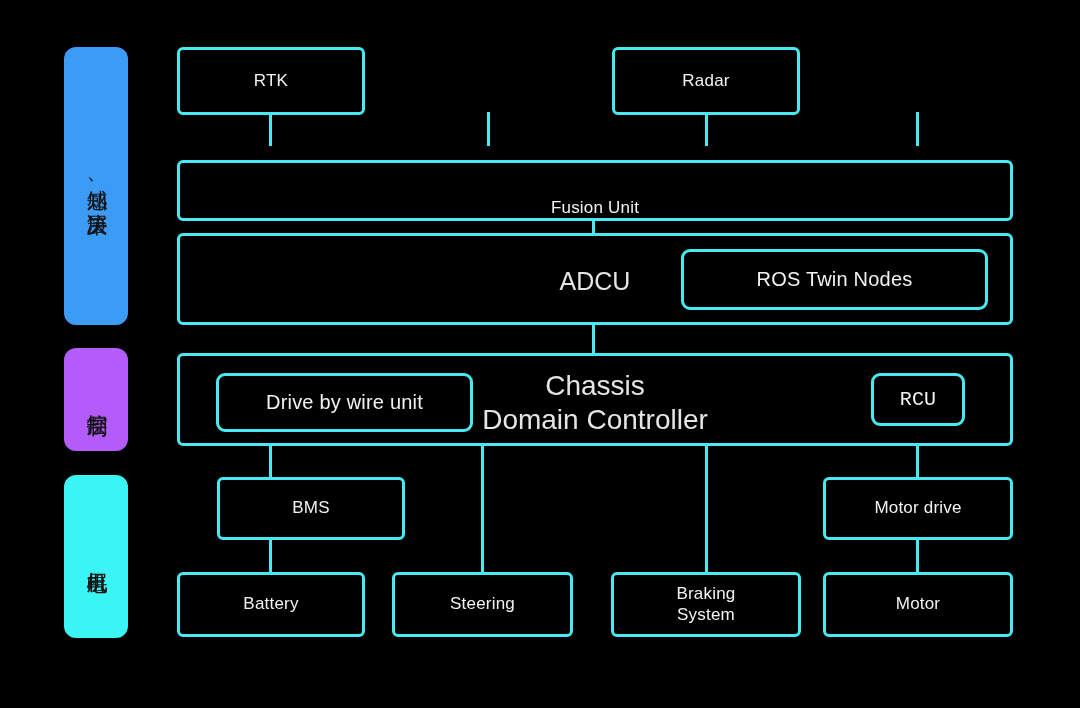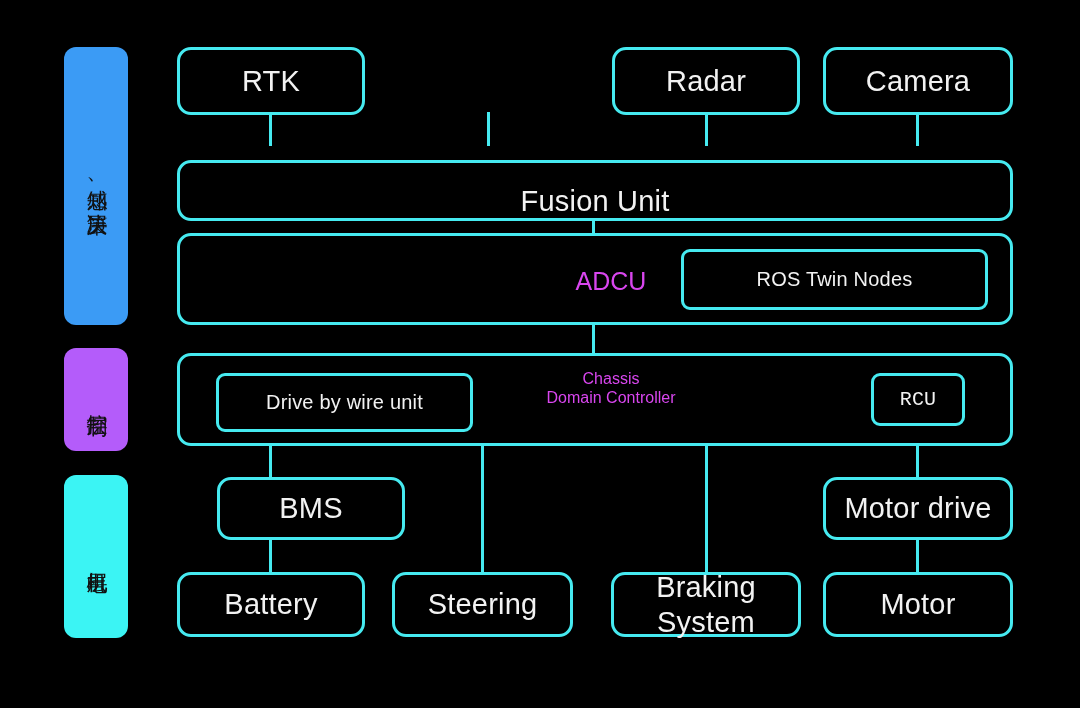--- a/index.html
+++ b/index.html
@@ -32,51 +32,50 @@
     text-orientation: upright;
     font-family: "DejaVu Sans", "Liberation Sans", sans-serif;
   }
 
   
   .node {
     position: absolute;
     box-sizing: border-box;
     background: #000000;
     border: 3px solid #46eaf0;
-    border-radius: 14px;
+    border-radius: 6px;
     display: flex;
     align-items: center;
     justify-content: center;
     text-align: center;
     color: #f2f2f2;
-    font-size: 29px;
+    font-size: 17px;
     line-height: 1.18;
     letter-spacing: 0.2px;
     white-space: pre-line;
     z-index: 3;
   }
   .node.sub {
     border-width: 3px;
     border-radius: 9px;
     font-size: 20px;
     z-index: 4;
   }
   .node.wide-label {
     display: block;
     padding: 0;
   }
   .inner-label {
     position: absolute;
-    color: #d946ef;
+    color: #e5e5e5;
     text-align: center;
     white-space: pre-line;
     line-height: 1.2;
     font-size: 25px;
     z-index: 4;
-    padding-left: 16px;
   }
 
   
   .conn {
     position: absolute;
     background: #46eaf0;
     z-index: 1;
   }
 </style>
 </head>
@@ -114,38 +113,35 @@
   <div class="conn" style="left:269px; top:538px; width:3px; height:36px;"></div>
 
   <div class="conn" style="left:916px; top:538px; width:3px; height:36px;"></div>
 
   <div class="node" style="left:177px; top:47px; width:188px; height:68px;">
     <span>RTK</span>
   </div>
   <div class="node" style="left:612px; top:47px; width:188px; height:68px;">
     <span>Radar</span>
   </div>
-  <div class="node" style="left:823px; top:47px; width:190px; height:68px;">
-    <span>Camera</span>
-  </div>
 
   <div class="node" style="left:177px; top:160px; width:836px; height:61px;align-items:flex-end;">
     <span>Fusion Unit</span>
   </div>
 
   <div class="node wide-label" style="left:177px; top:233px; width:836px; height:92px;">
   </div>
   <div class="inner-label" style="left:177px; top:266px; width:836px;">ADCU</div>
   <div class="node sub" style="left:681px; top:249px; width:307px; height:61px;">
     <span>ROS Twin Nodes</span>
   </div>
 
   <div class="node wide-label" style="left:177px; top:353px; width:836px; height:93px;">
   </div>
-  <div class="inner-label" style="left:177px; top:369px; width:836px; font-size:16px;">Chassis
+  <div class="inner-label" style="left:177px; top:369px; width:836px; font-size:28px;">Chassis
 Domain Controller</div>
   <div class="node sub" style="left:216px; top:373px; width:257px; height:59px;">
     <span>Drive by wire unit</span>
   </div>
   <div class="node sub" style="left:871px; top:373px; width:94px; height:53px;font-family:Liberation Mono, monospace;">
     <span>RCU</span>
   </div>
 
   <div class="node" style="left:177px; top:477px; width:188px; height:63px;margin-left:40px;">
     <span>BMS</span>

